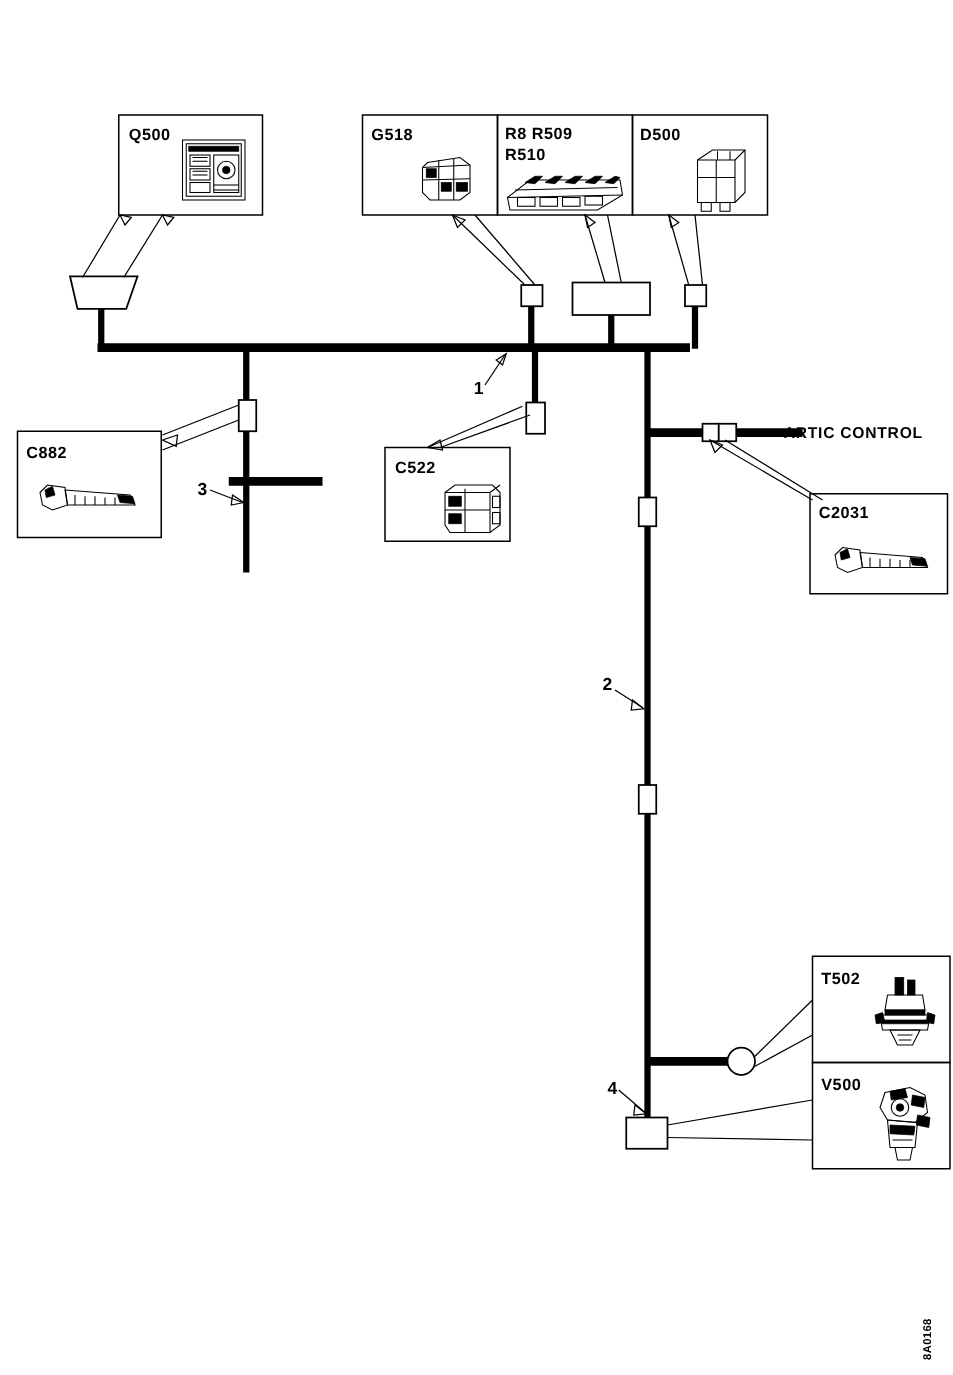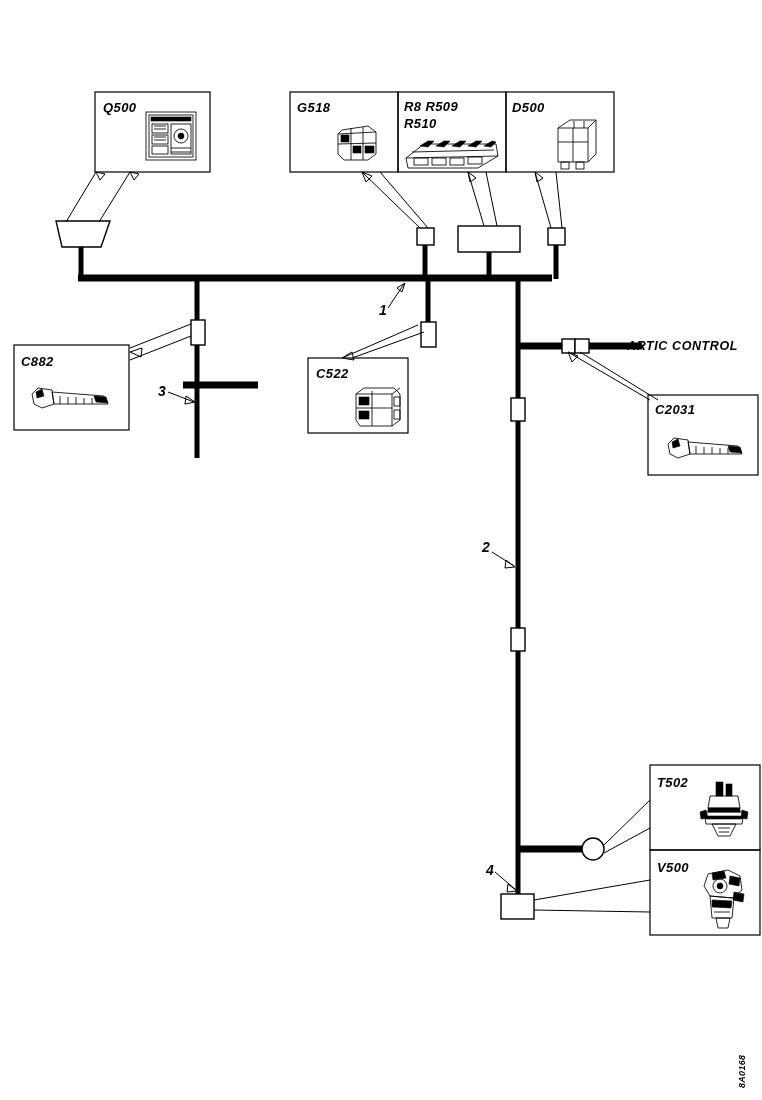--- a/index.html
+++ b/index.html
@@ -12,21 +12,20 @@
     width: 762px;
     height: 1100px;
     position: relative;
     overflow: hidden;
   }
   #sheet {
     position: relative;
     width: 762px;
     height: 1100px;
     background: #ffffff;
-    font-style: italic;
   }
   svg#diagram {
     position: absolute;
     left: 0;
     top: 0;
     width: 762px;
     height: 1100px;
     display: block;
   }
   .cl-text {

